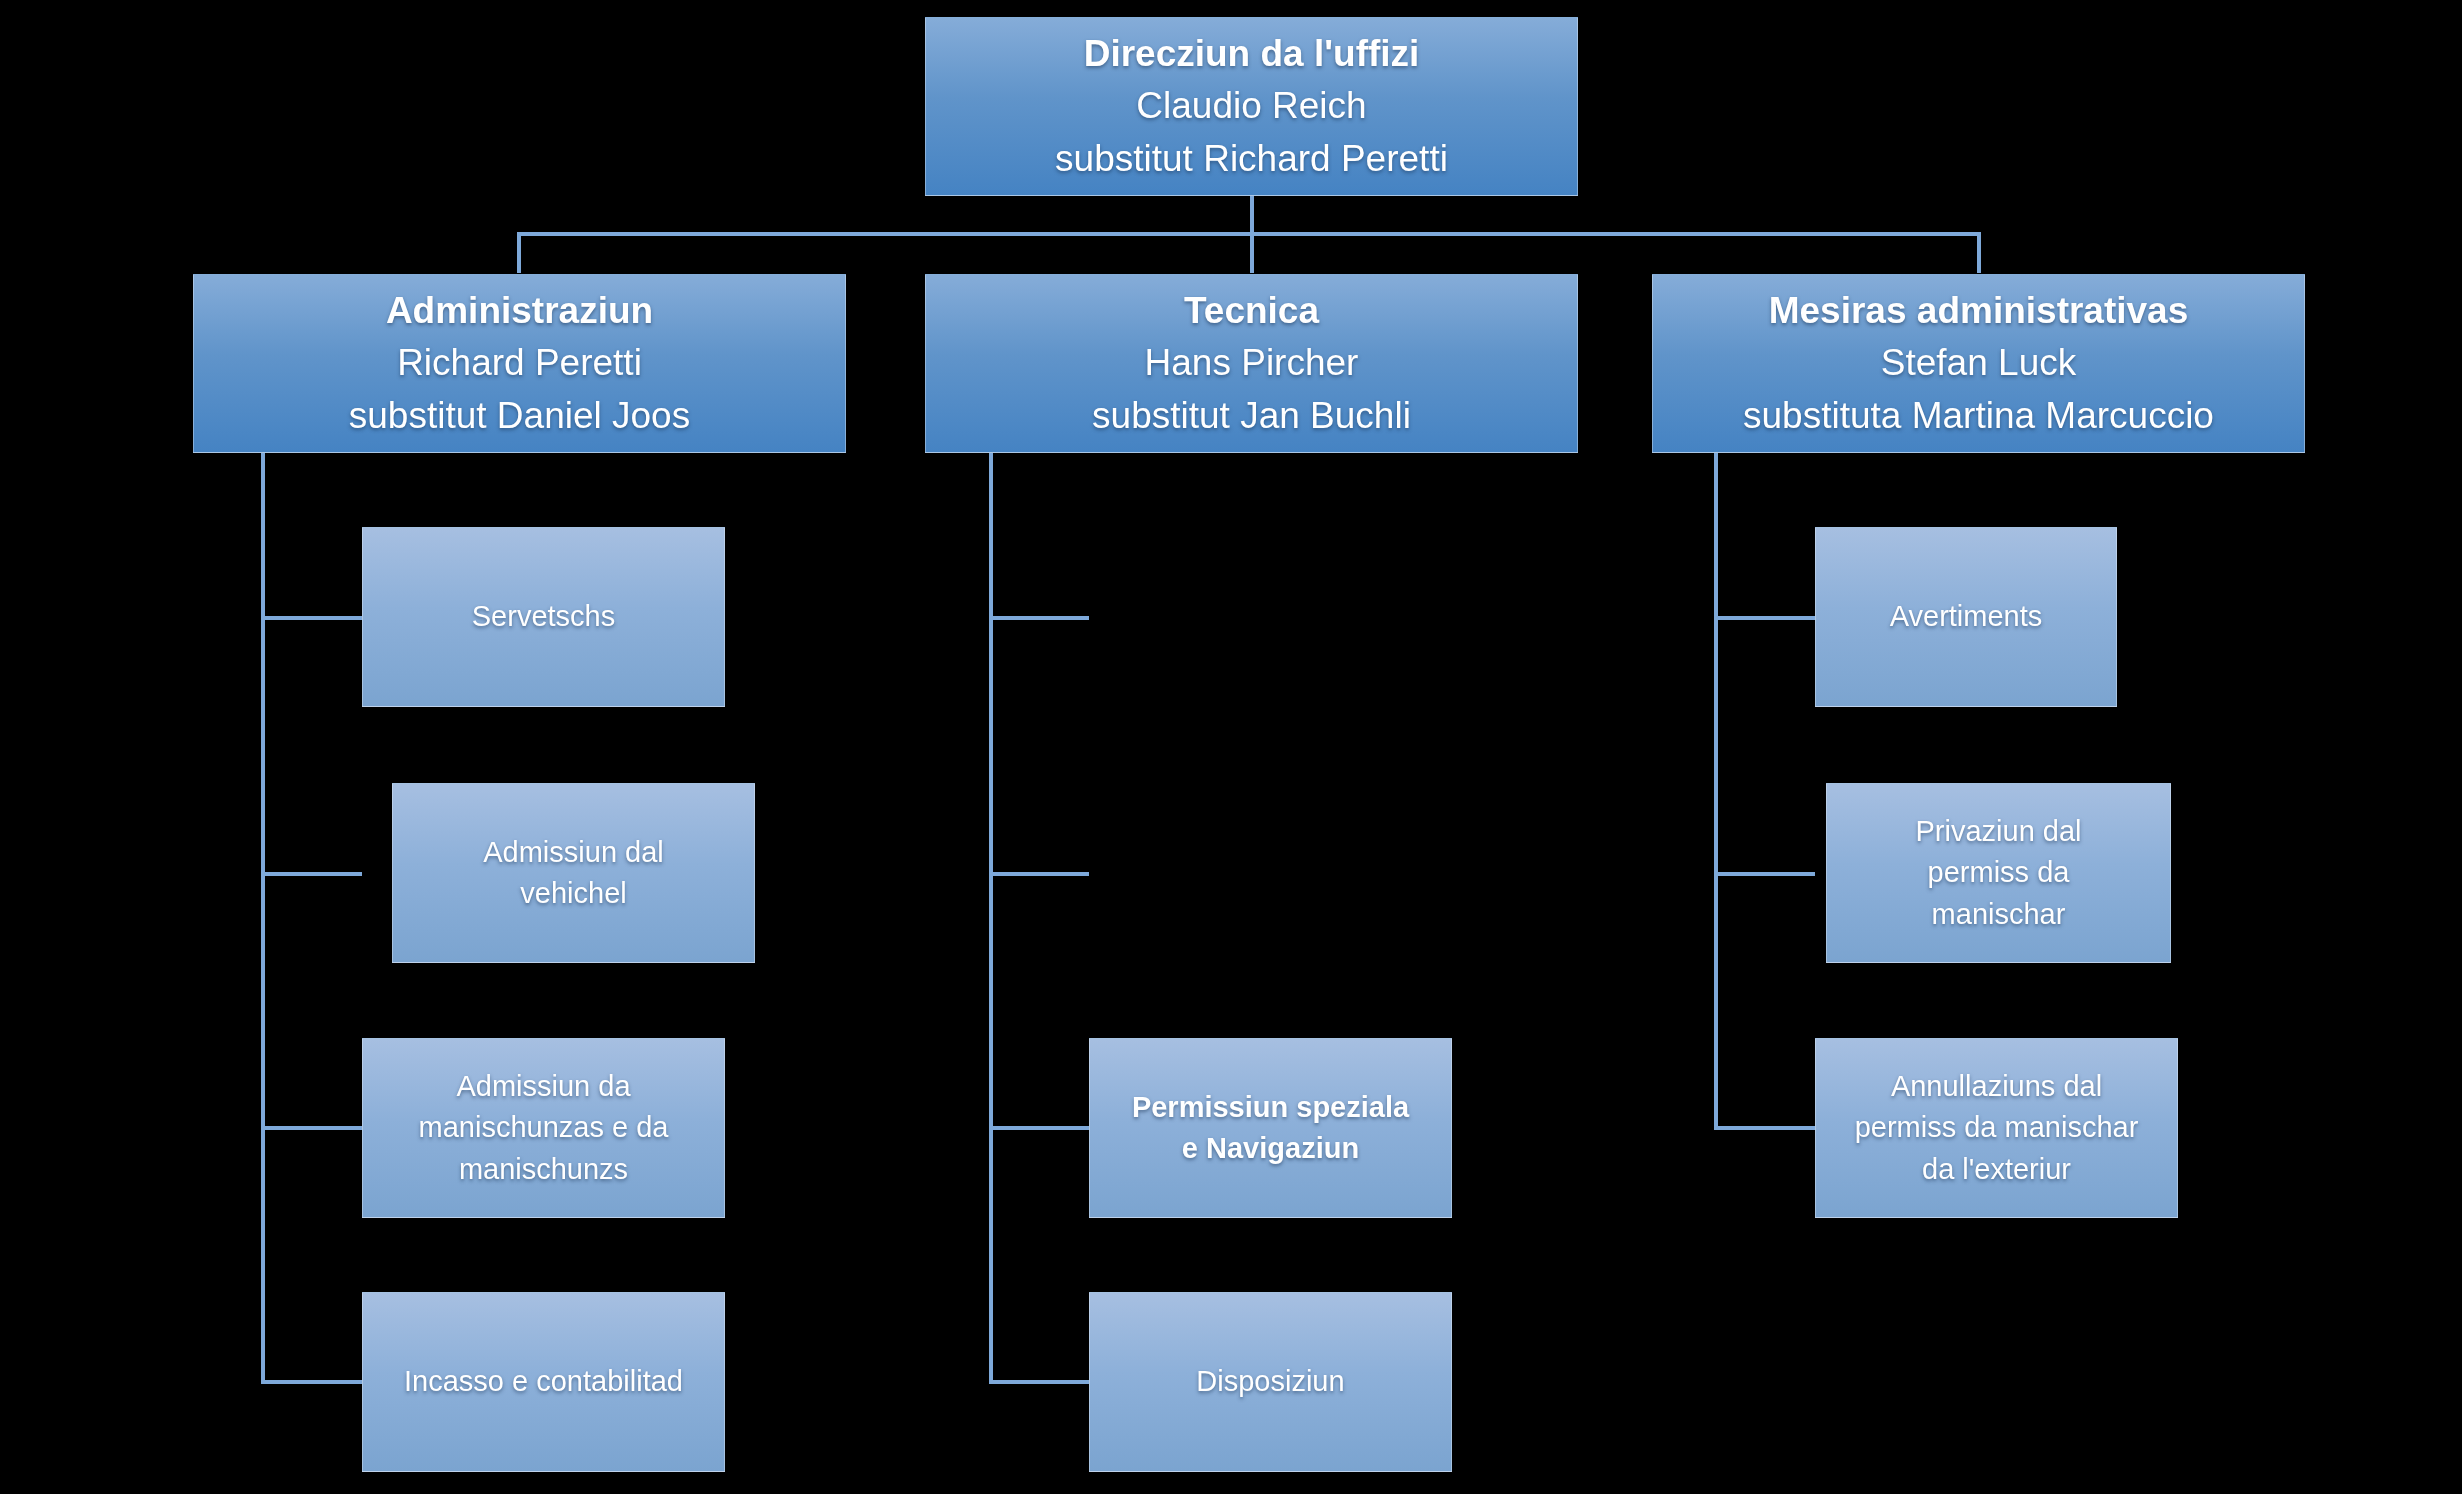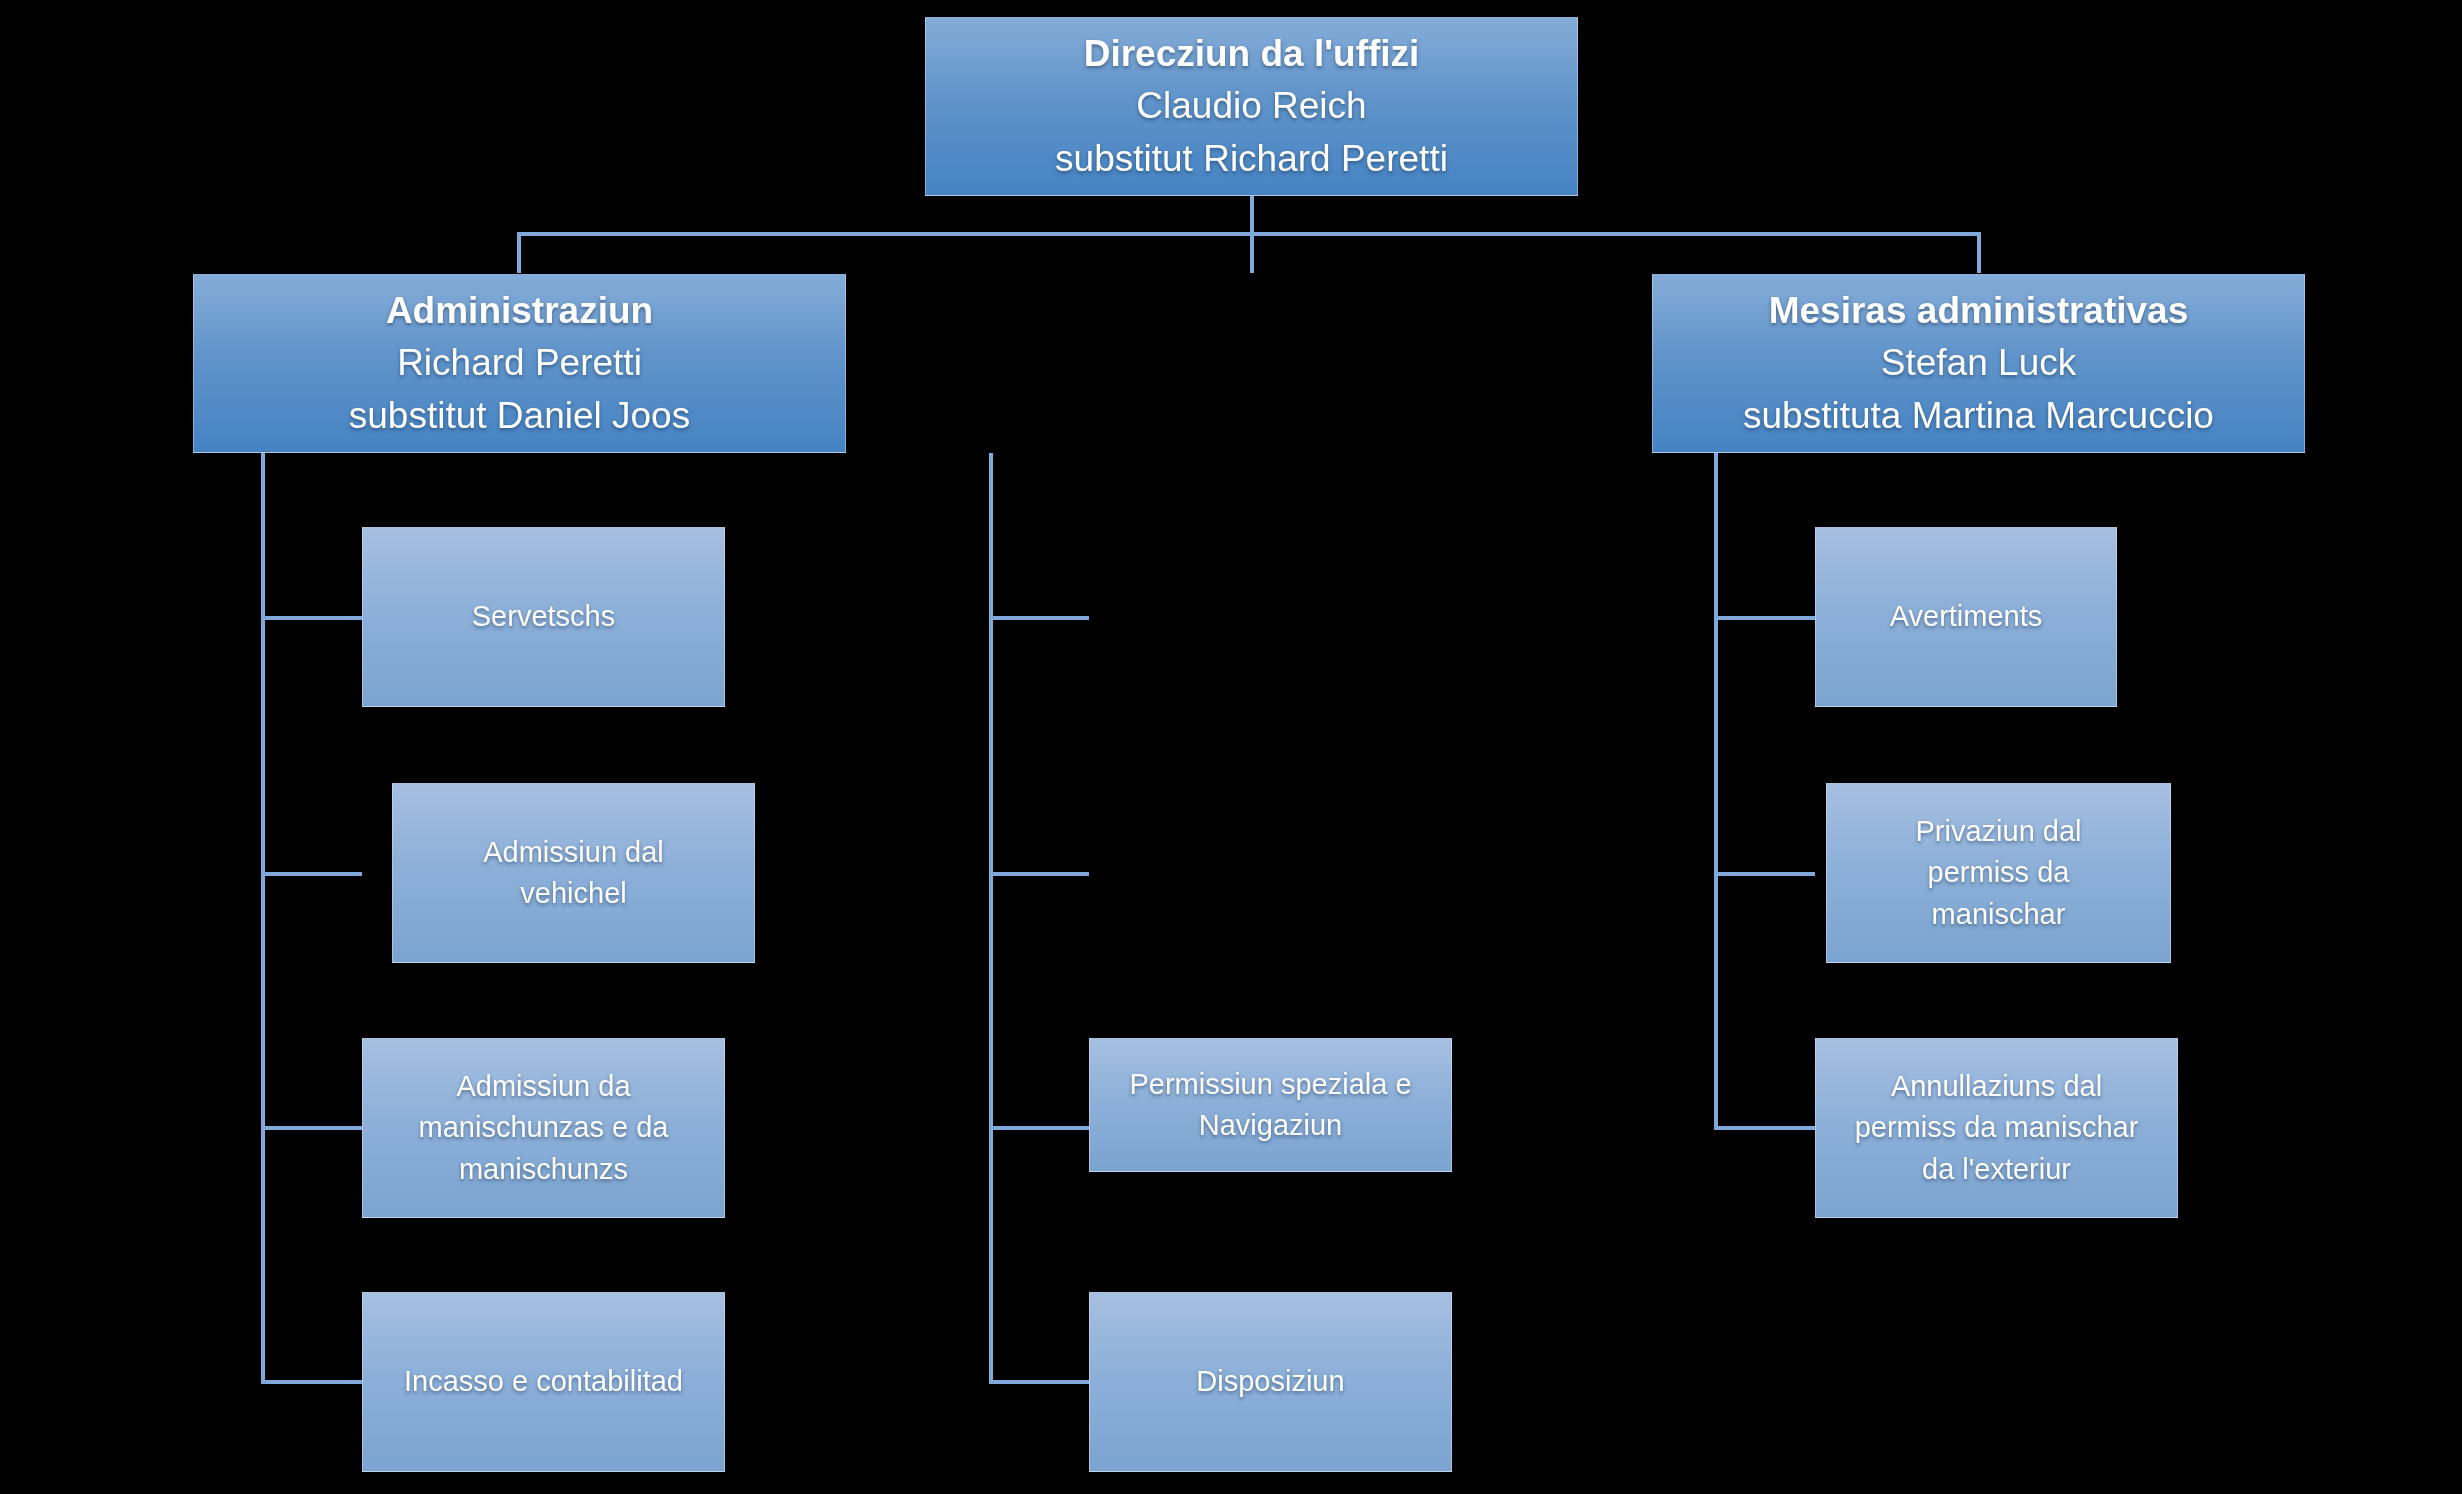--- a/index.html
+++ b/index.html
@@ -78,40 +78,45 @@
     <span class="t">Direcziun da l'uffizi</span>
     <span>Claudio Reich</span>
     <span>substitut Richard Peretti</span>
   </div>
 
   <div class="box branch" style="left:193px; top:274px; width:653px; height:179px;">
     <span class="t">Administraziun</span>
     <span>Richard Peretti</span>
     <span>substitut Daniel Joos</span>
   </div>
+  <div class="box branch" style="left:925px; top:274px; width:653px; height:179px;">
+    <span class="t">Tecnica</span>
+    <span>Hans Pircher</span>
+    <span>substitut Jan Buchli</span>
+  </div>
   <div class="box branch" style="left:1652px; top:274px; width:653px; height:179px;">
     <span class="t">Mesiras administrativas</span>
     <span>Stefan Luck</span>
     <span>substituta Martina Marcuccio</span>
   </div>
 
   <div class="box leaf" style="left:362px; top:527px; width:363px; height:180px;">
     <span>Servetschs</span>
   </div>
   <div class="box leaf" style="left:362px; top:783px; width:363px; height:180px;margin-left:30px;">
     <span>Admissiun dal vehichel</span>
   </div>
   <div class="box leaf" style="left:362px; top:1038px; width:363px; height:180px;">
     <span>Admissiun da manischunzas e da manischunzs</span>
   </div>
   <div class="box leaf" style="left:362px; top:1292px; width:363px; height:180px;">
     <span>Incasso e contabilitad</span>
   </div>
 
-  <div class="box leaf" style="left:1089px; top:1038px; width:363px; height:134px;">
+  <div class="box leaf" style="left:1089px; top:1038px; width:363px; height:180px;font-weight:bold;">
     <span>Permissiun speziala e Navigaziun</span>
   </div>
   <div class="box leaf" style="left:1089px; top:1292px; width:363px; height:180px;text-align:right;">
     <span>Disposiziun</span>
   </div>
 
   <div class="box leaf" style="left:1815px; top:527px; width:302px; height:180px;">
     <span>Avertiments</span>
   </div>
   <div class="box leaf" style="left:1815px; top:783px; width:345px; height:180px;margin-left:11px;">

